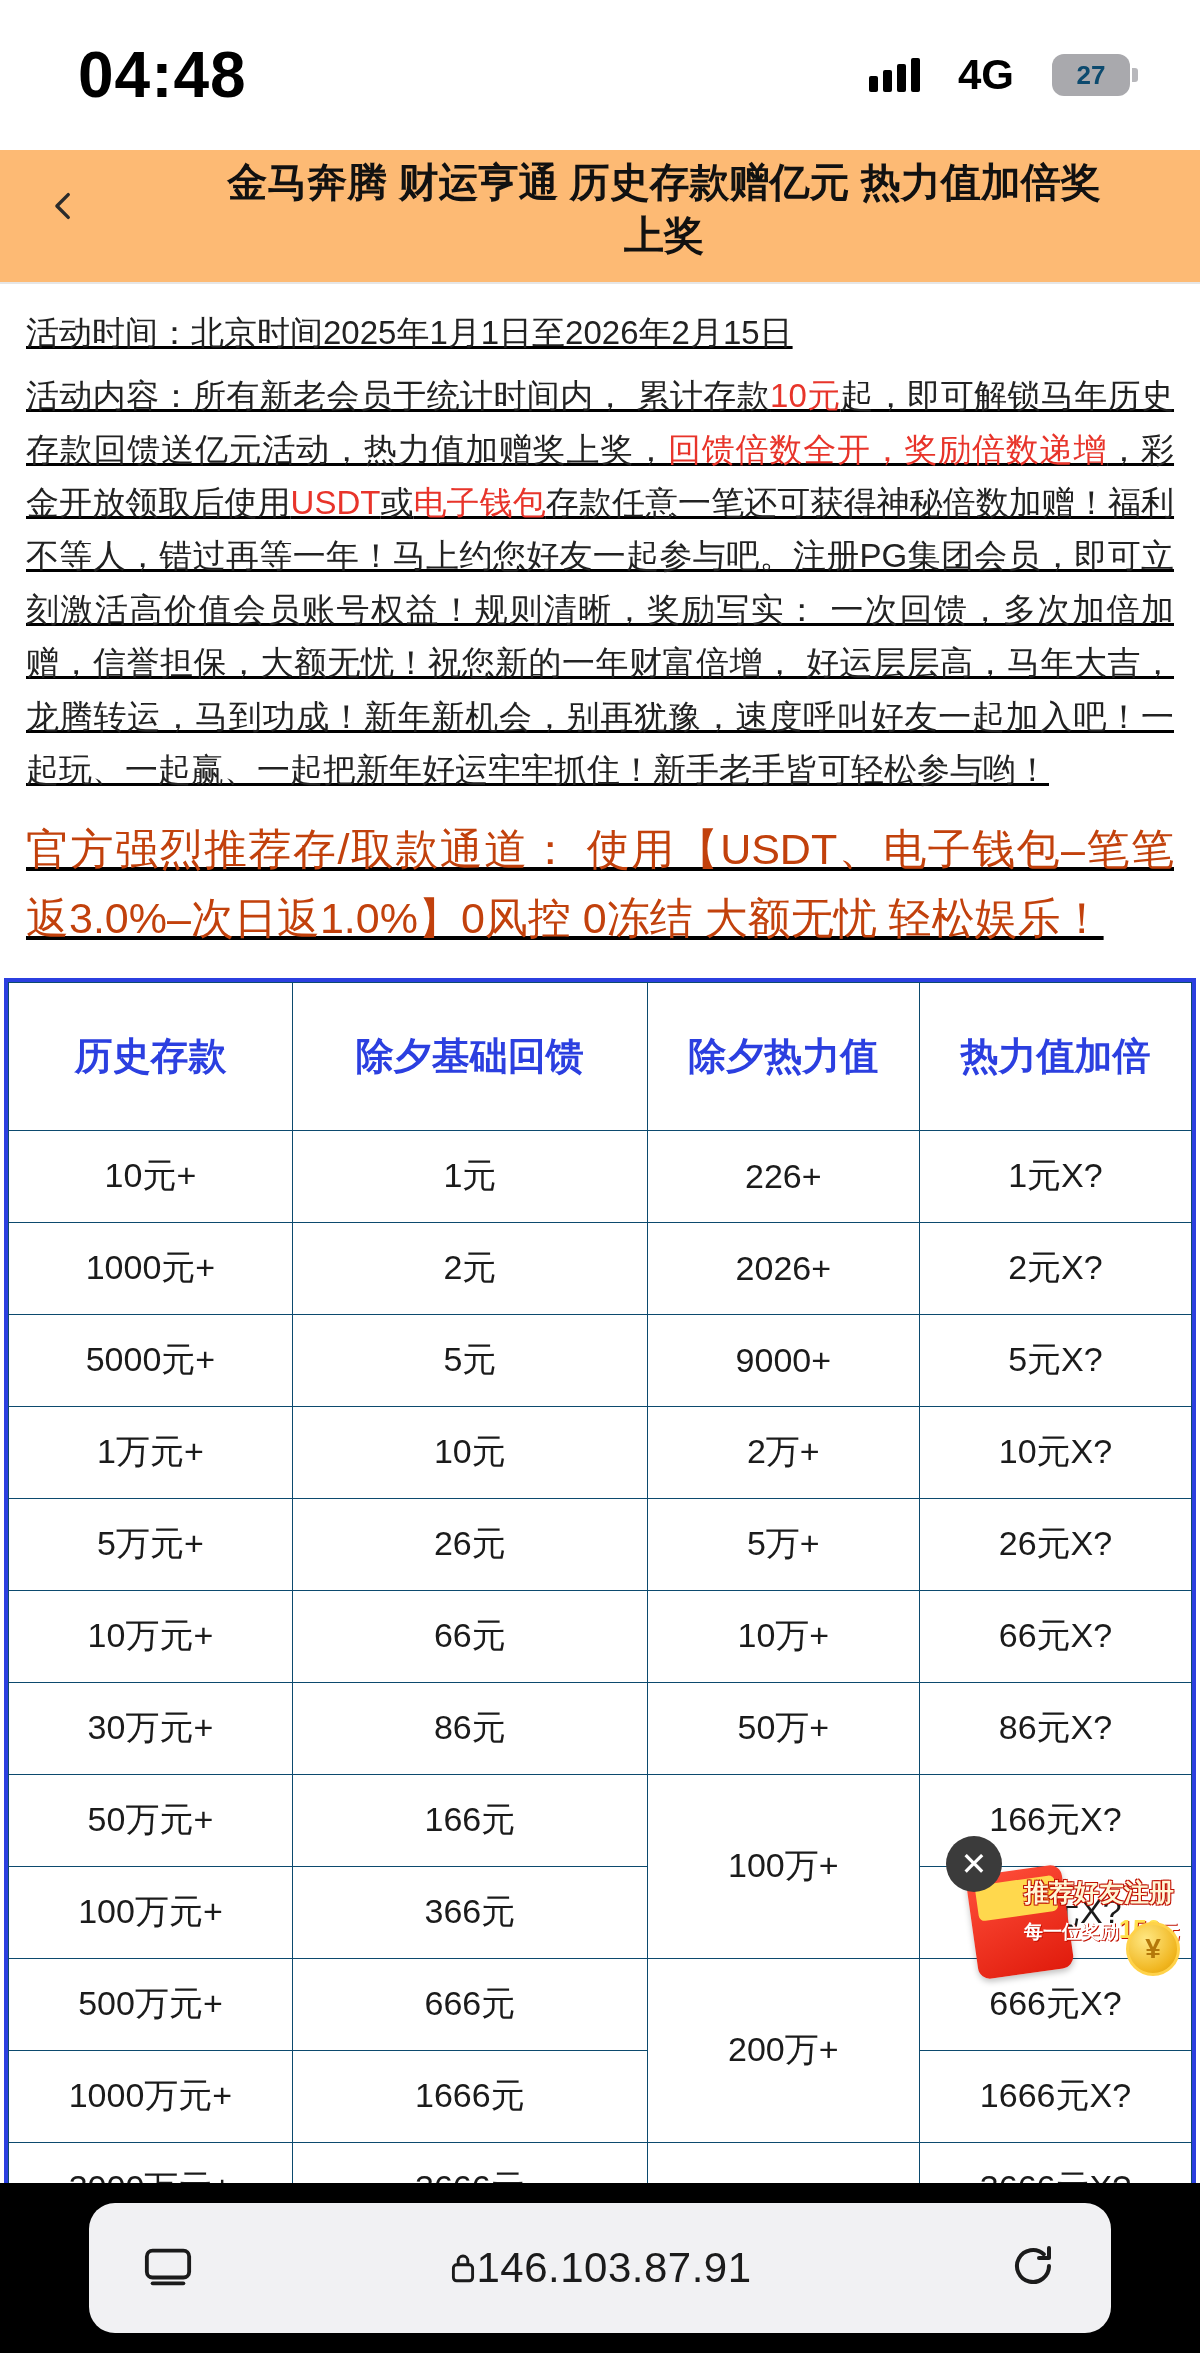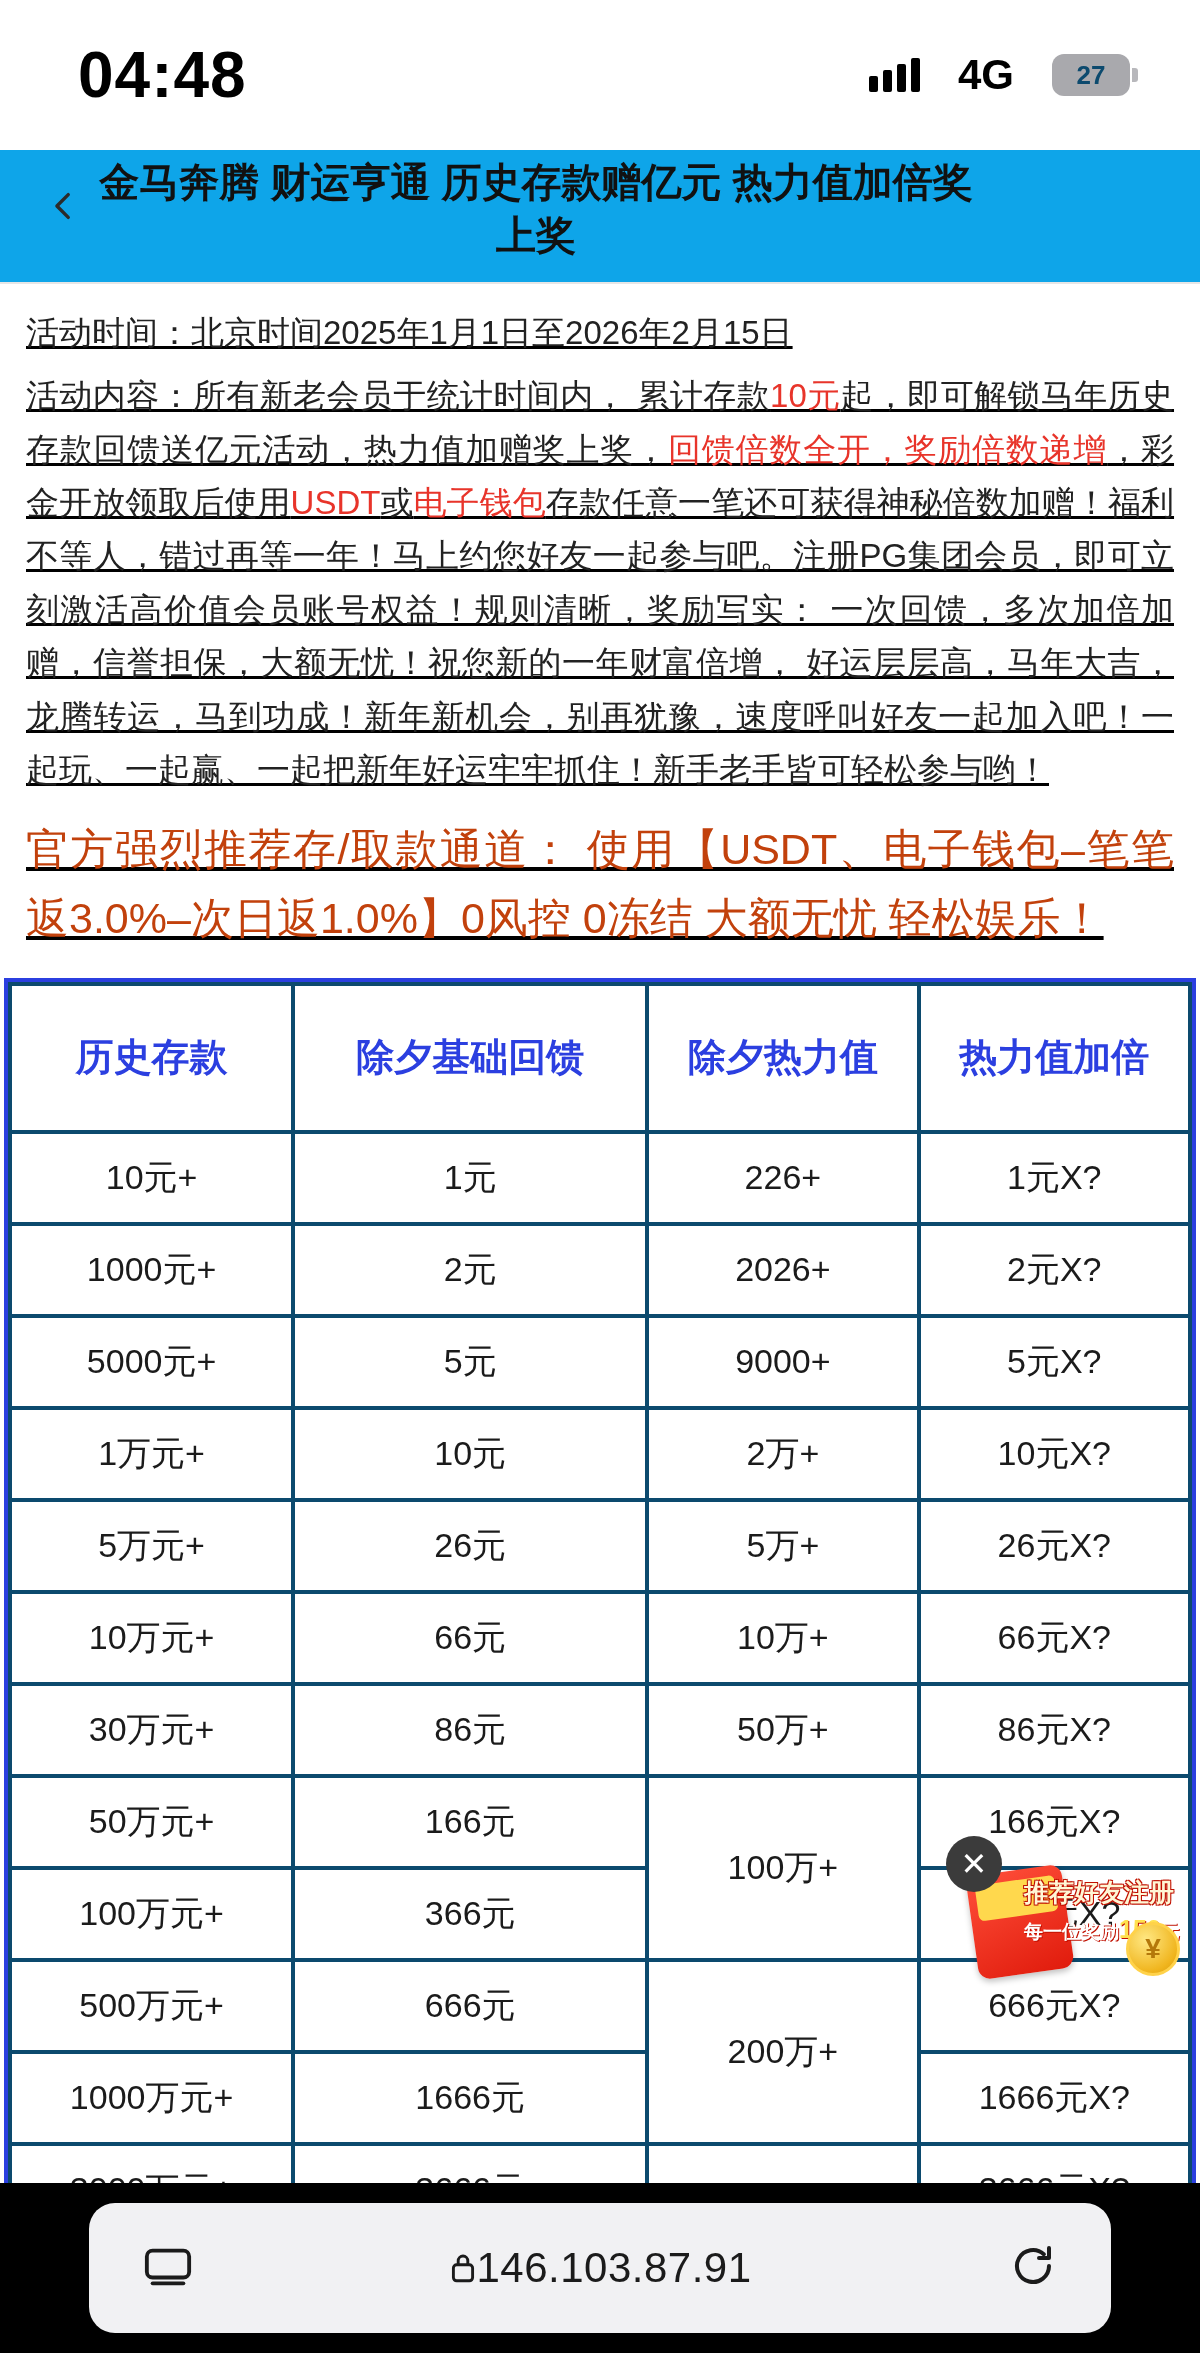--- a/index.html
+++ b/index.html
@@ -85,22 +85,22 @@
     border-radius: 0 3px 3px 0;
   }
 
   
   .navbar {
     position: relative;
     padding: 6px 96px 20px;
     min-height: 120px;
     display: flex;
     align-items: center;
-    justify-content: flex-start;
-    background: #0ea5e9;
+    justify-content: flex-end;
+    background: #fdba74;
   }
   .back-btn {
     position: absolute;
     left: 34px;
     top: 26px;
     width: 60px;
     height: 60px;
     display: flex;
     align-items: center;
     justify-content: center;
@@ -147,21 +147,21 @@
   .tbl-wrap {
     border: 4px solid #2b3fe0;
     margin: 0 4px 0 4px;
   }
   table {
     width: 100%;
     border-collapse: collapse;
     table-layout: fixed;
   }
   th, td {
-    border: 4px solid #0c4a6e;
+    border: 1px solid #0c4a6e;
     text-align: center;
     color: #1b1b1b;
     font-size: 34px;
     height: 92px;
     padding: 4px 2px;
   }
   thead th {
     color: #2b3fe0;
     font-size: 38px;
     font-weight: 700;

